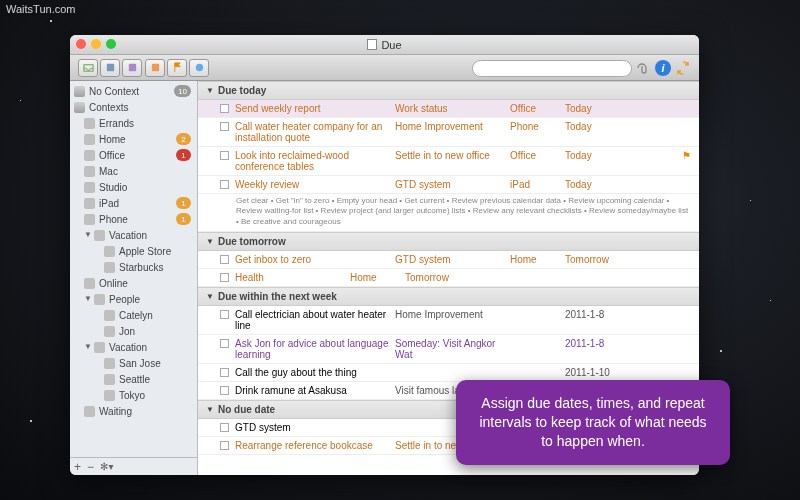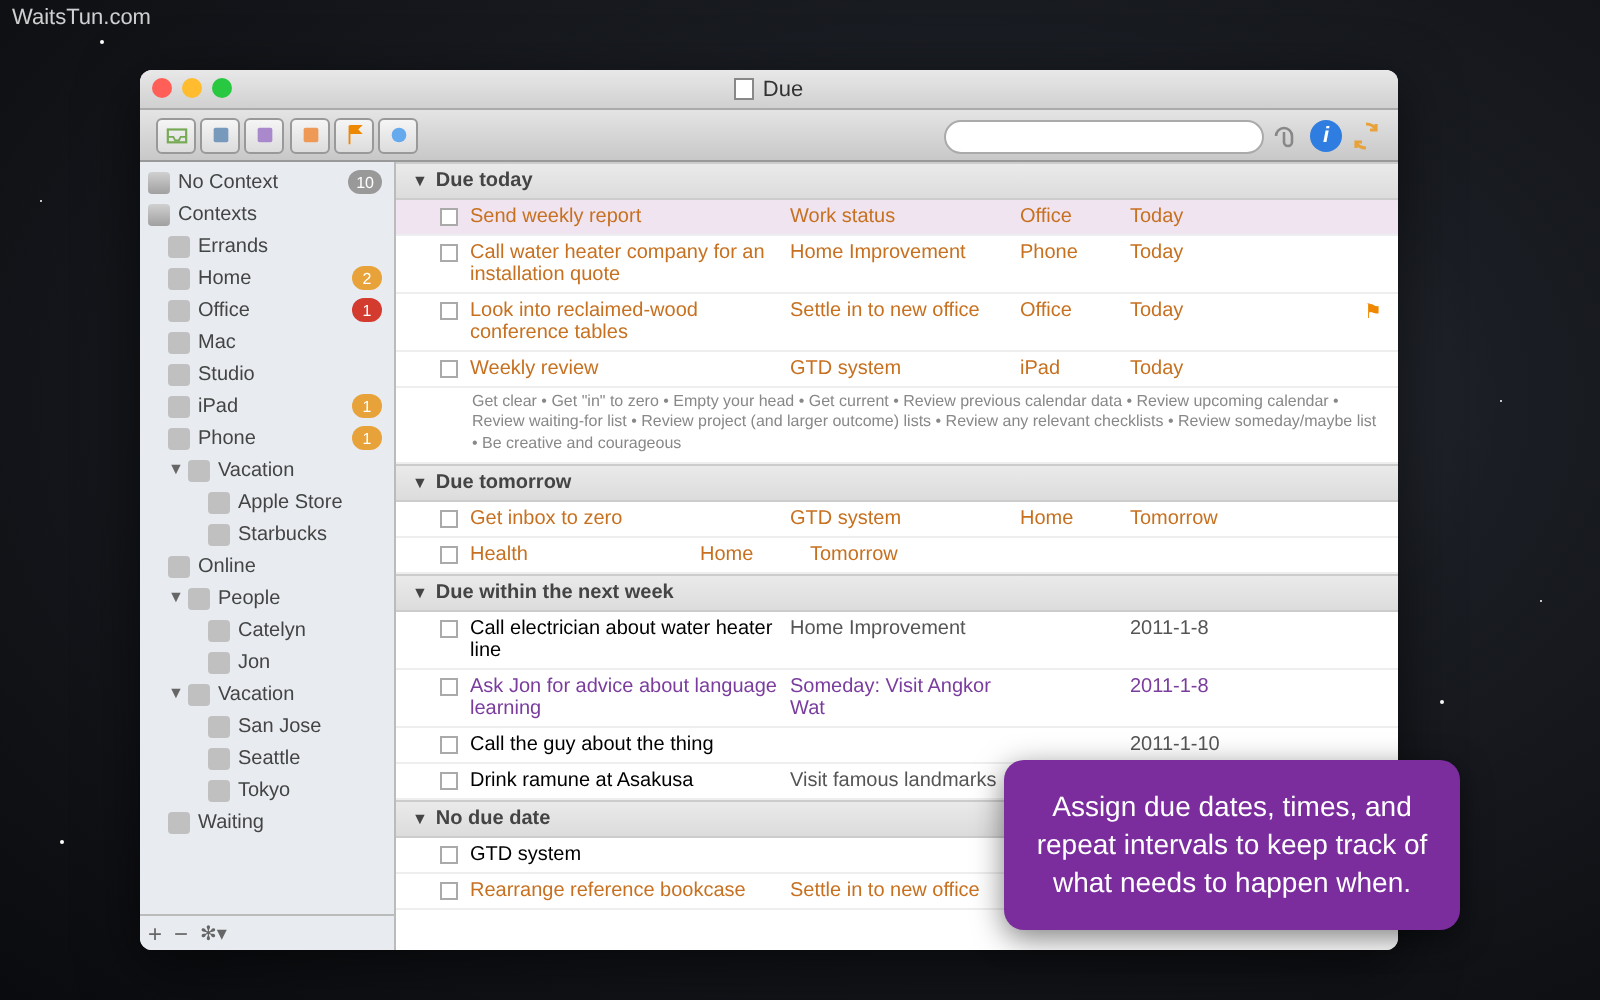--- a/index.html
+++ b/index.html
@@ -51,21 +51,21 @@
 .task{display:flex;padding:3px 8px 3px 22px;border-bottom:1px solid #eee;font-size:10px;min-height:18px;align-items:flex-start;}
 .task.sel{background:#f0e4f0;justify-content:flex-end;}
 .cb{width:9px;height:9px;border:1px solid #aaa;background:#fff;margin-right:6px;margin-top:1px;flex-shrink:0;}
 .t-title{width:160px;flex-shrink:0;padding-right:6px;}
 .t-proj{width:115px;flex-shrink:0;color:#555;}
 .t-ctx{width:55px;flex-shrink:0;color:#555;}
 .t-due{flex:1;color:#555;}
 .orange{color:#c77120;}
 .purple{color:#7a3d9e;}
 .note{font-size:8px;color:#888;padding:2px 8px 4px 38px;line-height:1.3;border-bottom:1px solid #eee;}
-.callout{position:absolute;right:70px;bottom:35px;width:228px;background:#7b2d9e;color:#fff;border-radius:10px;padding:14px 16px;font-size:14px;text-align:center;line-height:1.35;box-shadow:0 4px 15px rgba(0,0,0,0.5);}
+.callout{position:absolute;right:70px;bottom:35px;width:274px;background:#7b2d9e;color:#fff;border-radius:10px;padding:14px 16px;font-size:14px;text-align:center;line-height:1.35;box-shadow:0 4px 15px rgba(0,0,0,0.5);}
 .watermark{position:absolute;left:6px;top:3px;font-size:11px;color:rgba(255,255,255,0.8);font-family:Liberation Sans, sans-serif;}
 .info-ico{width:16px;height:16px;border-radius:50%;background:#2f7de1;color:#fff;display:flex;align-items:center;justify-content:center;font-style:italic;font-weight:bold;font-size:11px;}
 .sync-ico{width:16px;height:16px;}
 </style>
 </head>
 <body>
 
 <div class="star s1"></div>
 <div class="star s2"></div>
 <div class="star s3"></div>

